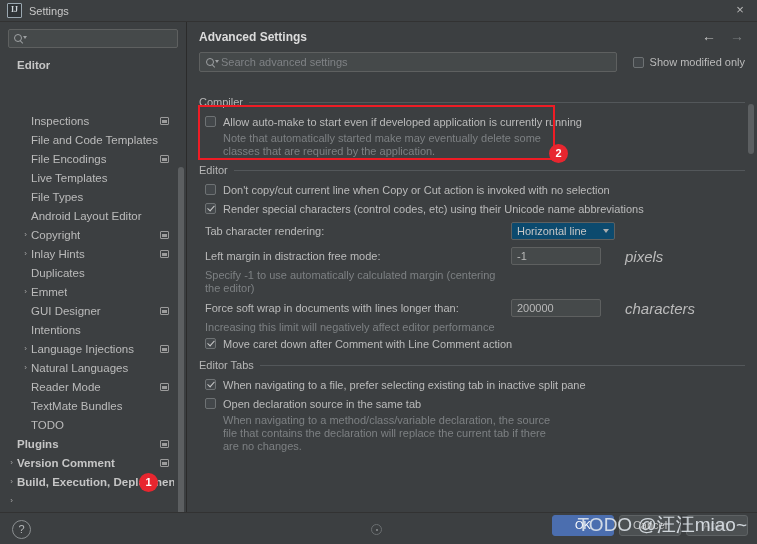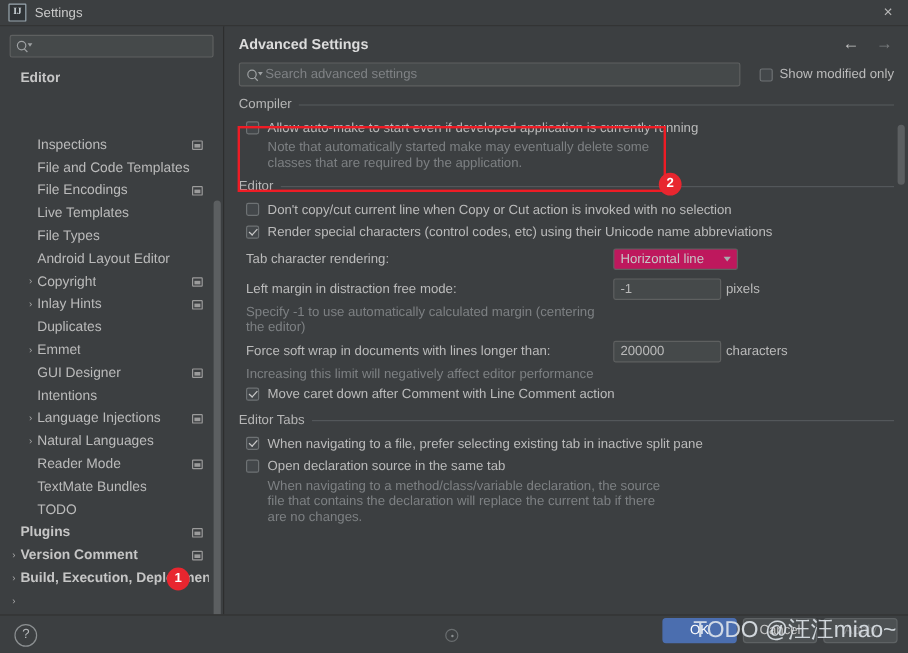--- a/index.html
+++ b/index.html
@@ -207,21 +207,21 @@
     line-height: 14px;
     cursor: pointer;
   }
   .nav-back { color: #c3c3c3; }
   .nav-fwd { color: #7a7d7f; }
 
   .rp-searchrow {
     display: flex;
     align-items: center;
     padding: 0 12px 0 12px;
-    margin-bottom: 9px;
+    margin-bottom: 24px;
   }
   .rp-search {
     flex: 1;
     height: 20px;
     background: #45494a;
     border: 1px solid #5e6060;
     border-radius: 2px;
     display: flex;
     align-items: center;
     padding: 0 6px;
@@ -305,21 +305,21 @@
     align-items: center;
     padding: 4px 0 3px 6px;
   }
   .fieldrow .flabel {
     font-size: 11px;
     color: #bbbbbb;
     width: 306px;
   }
   .combo {
     width: 104px; height: 18px;
-    background: #be185d;
+    background: #0c4a6e;
     border: 1px solid #5e6060;
     border-radius: 2px;
     display: flex;
     align-items: center;
     justify-content: space-between;
     padding: 0 5px;
     box-sizing: border-box;
     font-size: 11px;
     color: #c6c6c6;
     cursor: pointer;
@@ -337,23 +337,24 @@
     border: 1px solid #5e6060;
     border-radius: 2px;
     display: flex;
     align-items: center;
     padding: 0 5px;
     box-sizing: border-box;
     font-size: 11px;
     color: #b9b9b9;
   }
   .unit {
-    font-size: 11px;
+    font-size: 15px;
     color: #bbbbbb;
-    margin-left: 4px;
+    margin-left: 24px;
+    font-style: italic;
   }
 
   
   .annot-box {
     position: absolute;
     left: 198px; top: 105px;
     width: 357px; height: 55px;
     border: 2px solid #ee1c25;
     box-sizing: border-box;
     pointer-events: none;

